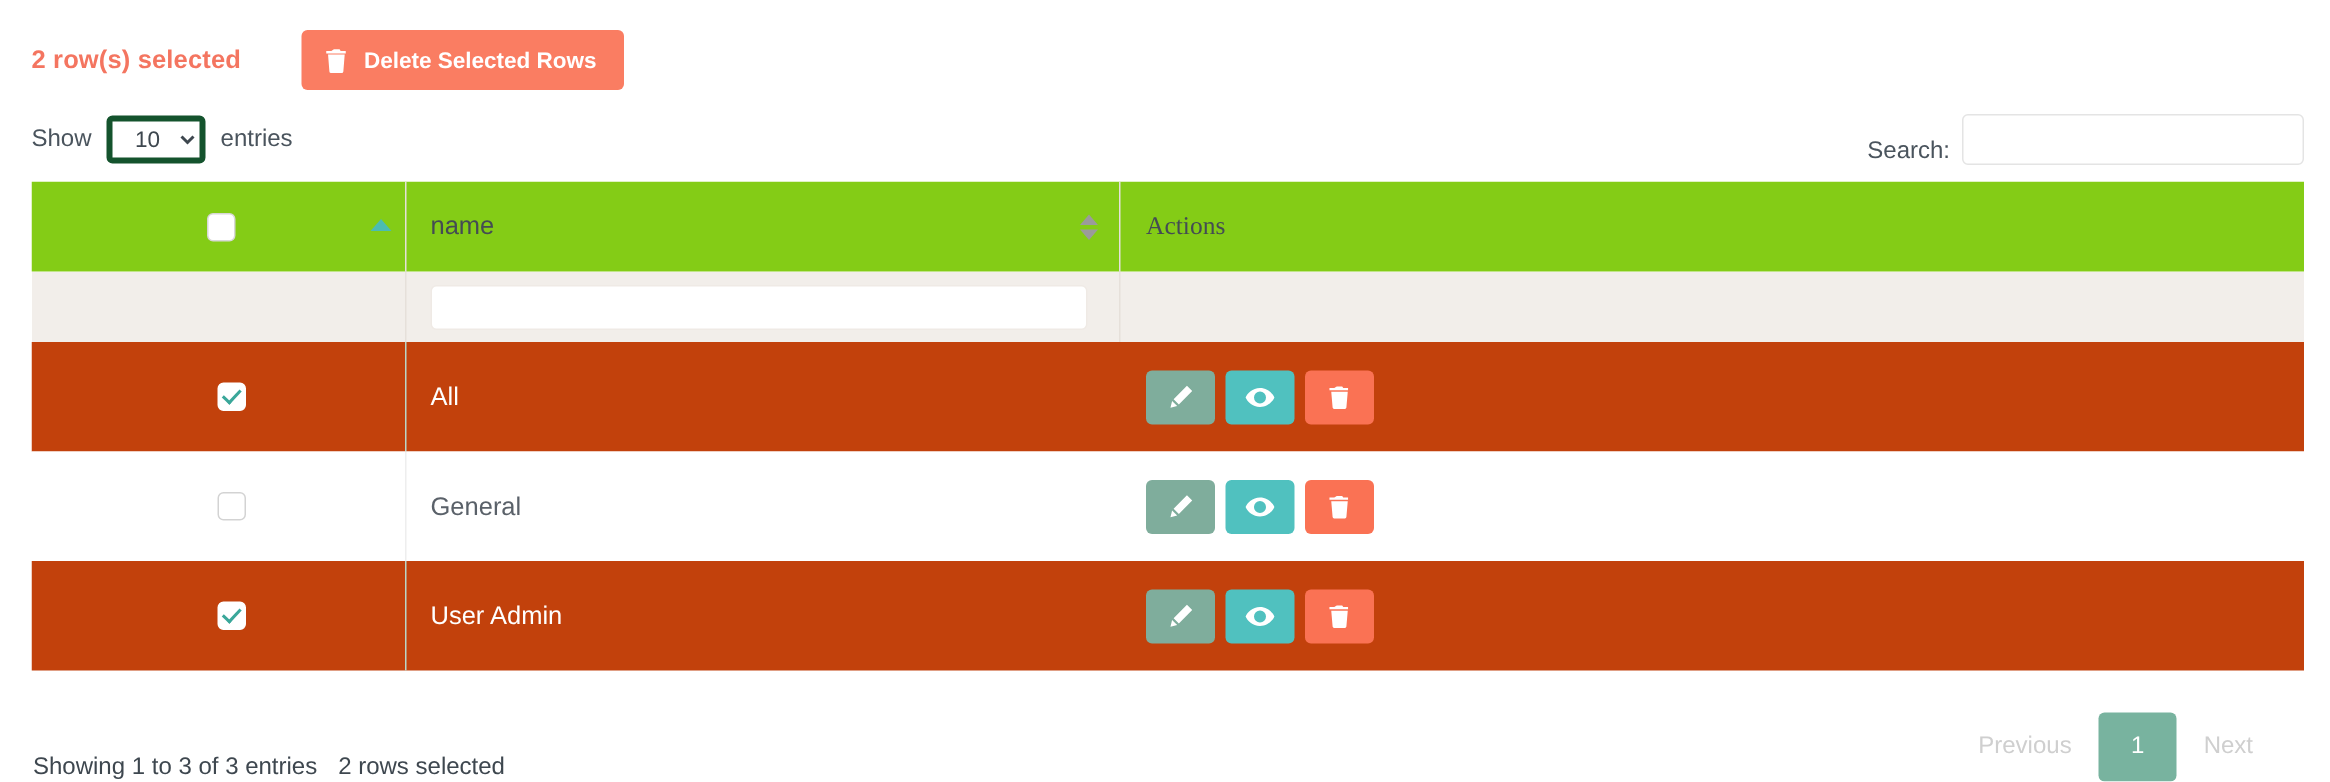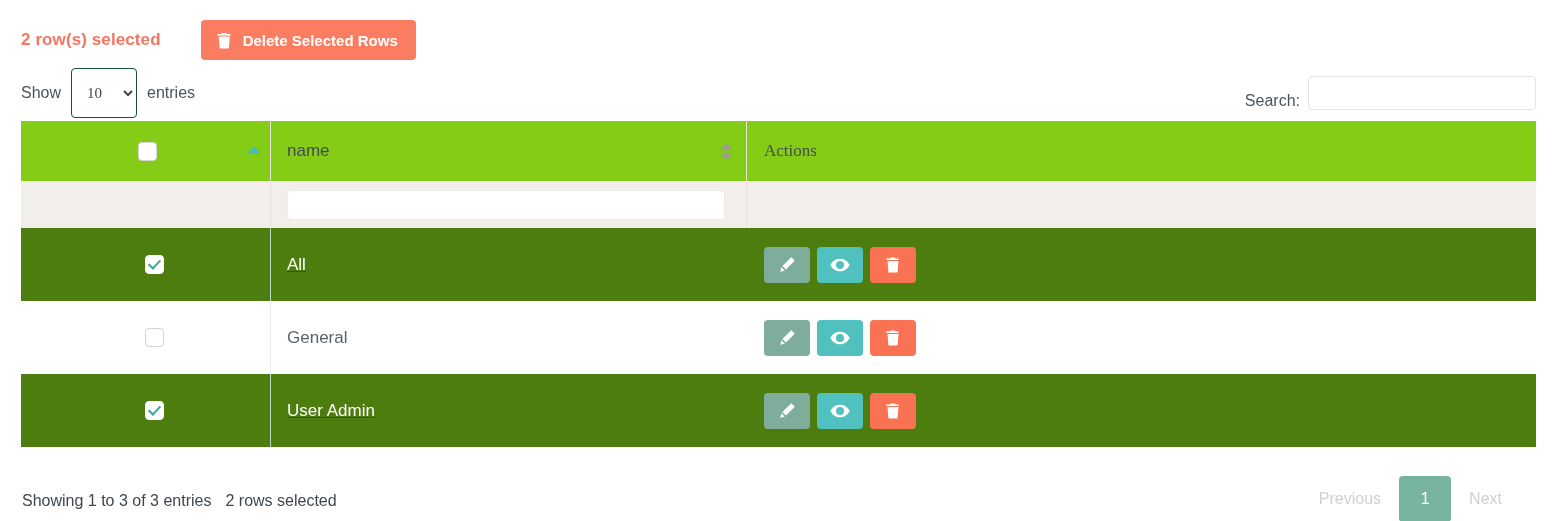--- a/index.html
+++ b/index.html
@@ -58,28 +58,28 @@
     height: 44px;
   }
   .show-entries {
     display: flex;
     align-items: center;
     font-size: 16px;
     color: #4a545d;
   }
   .length-select {
     margin: 0 10px;
-    height: 50px;
+    height: 32px;
     min-width: 66px;
-    border: 1px solid #14532d;
+    border: 4px solid #14532d;
     border-radius: 4px;
     background: #ffffff;
     font-size: 15px;
     color: #3e474f;
-    font-family: Liberation Serif, serif;
+    font-family: Liberation Sans, sans-serif;
     padding: 0 6px 0 11px;
     cursor: pointer;
   }
   .search-wrap {
     margin-left: auto;
     display: flex;
     align-items: flex-end;
     font-size: 16px;
     color: #4a545d;
   }
@@ -194,21 +194,21 @@
     font-family: "Liberation Sans", sans-serif;
     outline: none;
   }
 
   tbody td {
     padding: 0;
     border: none;
     height: 73px;
     vertical-align: middle;
   }
-  tr.row-selected td { background: #4d7c0f; text-decoration: underline; }
+  tr.row-selected td { background: #c2410c; }
   tr.row-plain td    { background: #ffffff; }
 
   .cell-inner {
     position: relative;
     height: 73px;
     display: flex;
     align-items: center;
     box-sizing: border-box;
   }
   .cell-check { padding-left: 124px; }
@@ -263,21 +263,21 @@
   .act-btn svg { display: block; }
 
   
   .footer {
     position: absolute;
     left: 0;
     top: 466px;
     width: 1537px;
     height: 55px;
     display: flex;
-    align-items: center;
+    align-items: flex-end;
   }
   .info {
     padding-left: 22px;
     padding-top: 14px;
     font-size: 16px;
     color: #3e474f;
     display: flex;
     gap: 14px;
     white-space: nowrap;
   }

